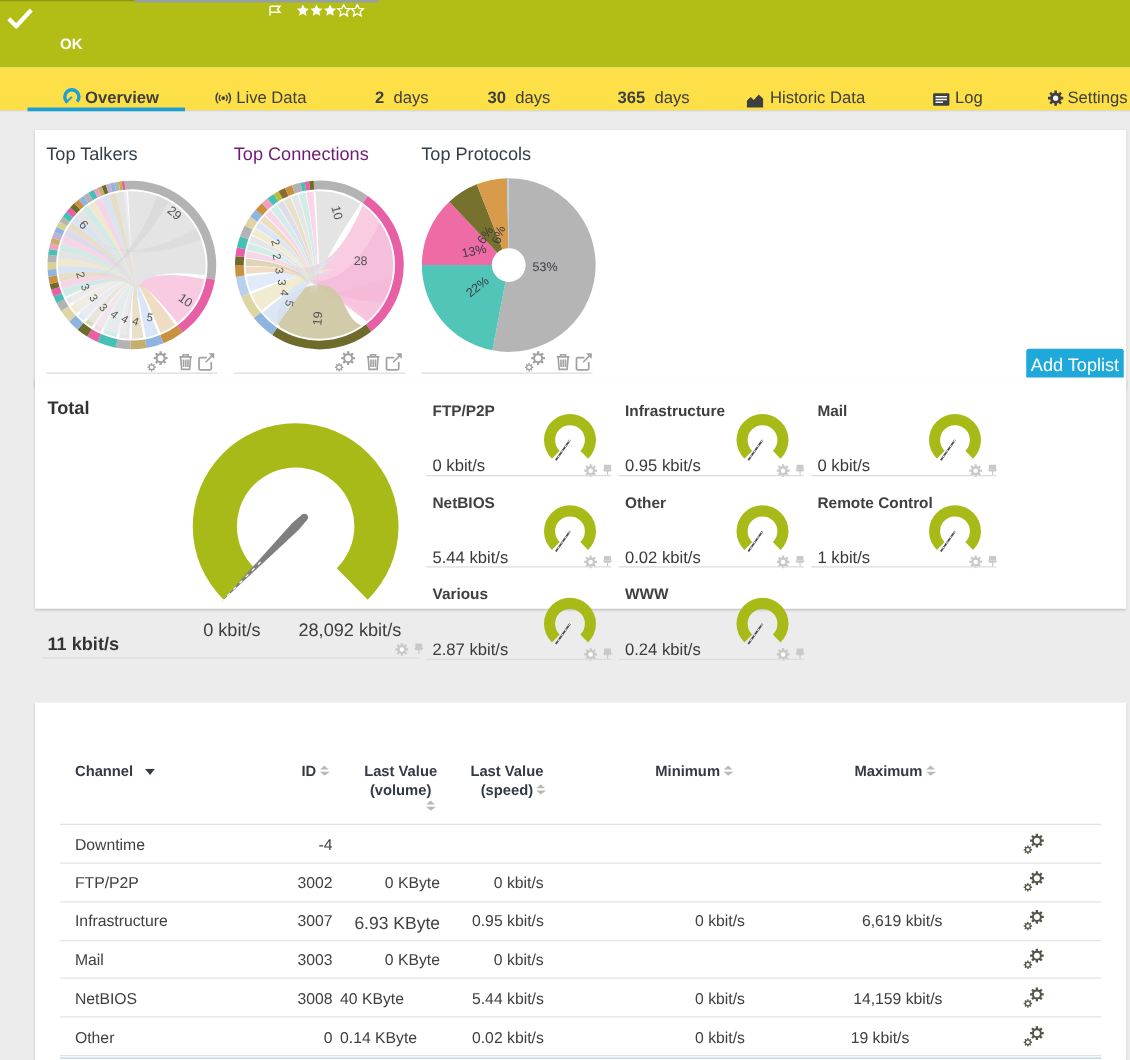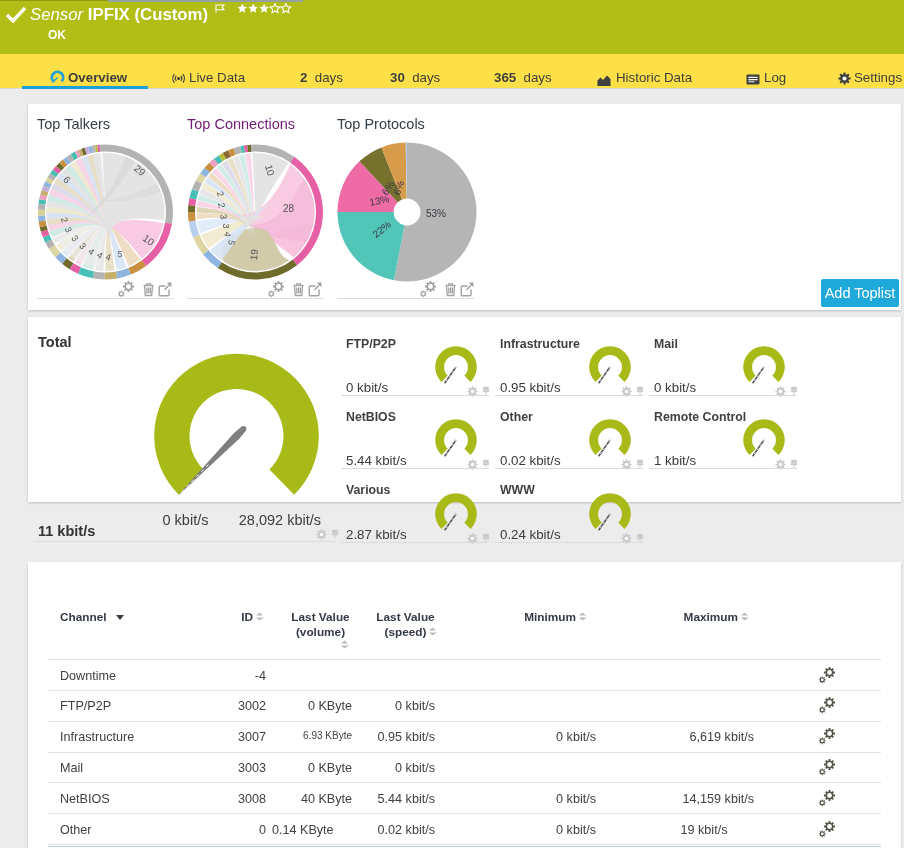--- a/index.html
+++ b/index.html
@@ -6,21 +6,20 @@
 .abs{position:absolute}
 .panel{position:absolute;left:28px;width:873px;background:#fff;box-shadow:0 1px 2px rgba(0,0,0,.2)}
 .hr{position:absolute;height:1px;background:#dcdcdc}
 </style></head><body>
 <div class="abs" style="left:0;top:0;width:904px;height:54px;background:#b2bd16">
     <div class="abs" style="left:0;top:0;width:108px;height:1px;background:#8d9a11"></div>
     <div class="abs" style="left:108px;top:0;width:195px;height:2px;background:#97a0a0"></div>
     <svg width="22" height="17" style="position:absolute;left:5px;top:6px">
       <path d="M2 9l6 6L20 2" fill="none" stroke="#fff" stroke-width="3.4"></path>
     </svg>
-    <div class="abs" style="left:30px;top:5px;font-size:16.8px;color:#fff"><i>Sensor</i> <b>IPFIX (Custom)</b></div>
     <svg width="11" height="9" style="position:absolute;left:215px;top:4px">
       <g fill="none" stroke="#fff" stroke-width="1.1">
         <path d="M1 0.5v8"></path>
         <path d="M1.5 1h7.5l-2 2.4 2 2.4H1.5"></path>
       </g>
     </svg>
     <svg width="58" height="12" style="position:absolute;left:237px;top:3px">
       <path d="M5.5 0.6l1.5 3.2 3.5.4-2.6 2.4.7 3.5-3.1-1.8-3.1 1.8.7-3.5L.5 4.2l3.5-.4z" transform="translate(0.0,0) scale(0.96)" fill="#fff"></path>
       <path d="M5.5 0.6l1.5 3.2 3.5.4-2.6 2.4.7 3.5-3.1-1.8-3.1 1.8.7-3.5L.5 4.2l3.5-.4z" transform="translate(10.9,0) scale(0.96)" fill="#fff"></path>
       <path d="M5.5 0.6l1.5 3.2 3.5.4-2.6 2.4.7 3.5-3.1-1.8-3.1 1.8.7-3.5L.5 4.2l3.5-.4z" transform="translate(21.8,0) scale(0.96)" fill="#fff"></path>
@@ -284,21 +283,21 @@
         <path d="M12 8.5v5.3a1 1 0 0 1-1 1H3.2a1 1 0 0 1-1-1V6a1 1 0 0 1 1-1h5.3"></path>
         <path d="M7.5 8.8L14 2.3"></path>
       </g>
       <path d="M9.8 1.6h4.6v4.6z" fill="#a2a2a2"></path>
     </svg>
     <div class="hr" style="left:9px;top:194px;width:137px"></div>
     <div class="hr" style="left:159px;top:194px;width:137px"></div>
     <div class="hr" style="left:309px;top:194px;width:137px"></div>
     <div class="abs" style="left:793px;top:175px;width:78px;height:28px;background:#1ea9da;border-radius:2px;color:#fff;font-size:14.5px;text-align:center;line-height:28px">Add Toplist</div>
   </div>
-<div class="panel" style="top:317px;height:185px">
+<div class="panel" style="top:302px;height:185px">
     <div class="abs" style="left:10px;top:17px;font-size:14.5px;font-weight:bold;color:#333">Total</div>
     <svg width="173" height="172" style="position:absolute;left:122px;top:34px">
       <path d="M28.82 143.7A82.3 82.3 0 1 1 144.18 143.7L119.44 118.52A47 47 0 1 0 53.56 118.52Z" fill="#a8ba17"></path>
       <path d="M26.57 145.98L83.79 82.34L91.44 75.83L95.58 79.9L89.21 87.66Z" fill="#7f7f7f"></path>
       <circle cx="93.51" cy="77.87" r="2.9" fill="#7f7f7f"></circle>
       <line x1="58.46" y1="113.53" x2="28.32" y2="144.2" stroke="#fff" stroke-width="1" stroke-dasharray="3 4"></line>
     </svg>
     <div class="abs" style="left:100px;top:195px;width:115px;text-align:center;font-size:14.5px;color:#3d3d3d">0 kbit/s</div>
     <div class="abs" style="left:173px;top:195px;width:120px;text-align:right;font-size:14.5px;color:#3d3d3d">28,092 kbit/s</div>
     <div class="abs" style="left:10px;top:206px;font-size:14.5px;font-weight:bold;color:#333">11 kbit/s</div>
@@ -519,21 +518,21 @@
     <div class="abs" style="left:626px;top:137.4px;width:100px;text-align:right;font-size:12.6px;color:#404040"></div>
     <svg width="18" height="18" style="position:absolute;left:790px;top:134px">
       <path d="M10.58 0.98L12.42 0.98L12.41 2.57L13.63 3.08L14.76 1.94L16.06 3.24L14.92 4.37L15.43 5.59L17.02 5.58L17.02 7.42L15.43 7.41L14.92 8.63L16.06 9.76L14.76 11.06L13.63 9.92L12.41 10.43L12.42 12.02L10.58 12.02L10.59 10.43L9.37 9.92L8.24 11.06L6.94 9.76L8.08 8.63L7.57 7.41L5.98 7.42L5.98 5.58L7.57 5.59L8.08 4.37L6.94 3.24L8.24 1.94L9.37 3.08L10.59 2.57Z" fill="#55564a"></path>
       <circle cx="11.5" cy="6.5" r="2.4" fill="#fff"></circle>
       <path d="M3.74 10.45L4.86 10.45L4.85 11.42L5.6 11.72L6.28 11.03L7.07 11.82L6.38 12.5L6.68 13.25L7.65 13.24L7.65 14.36L6.68 14.35L6.38 15.1L7.07 15.78L6.28 16.57L5.6 15.88L4.85 16.18L4.86 17.15L3.74 17.15L3.75 16.18L3 15.88L2.32 16.57L1.53 15.78L2.22 15.1L1.92 14.35L0.95 14.36L0.95 13.24L1.92 13.25L2.22 12.5L1.53 11.82L2.32 11.03L3 11.72L3.75 11.42Z" fill="#55564a"></path>
       <circle cx="4.3" cy="13.8" r="1.4" fill="#fff"></circle>
     </svg>
     <div class="hr" style="left:20px;top:158.7px;width:833px;background:#e3e3e3"></div>
     <div class="abs" style="left:32px;top:168.2px;font-size:12.6px;color:#404040">Infrastructure</div>
     <div class="abs" style="left:158px;top:168.2px;width:80px;text-align:right;font-size:12.6px;color:#404040">3007</div>
-    <div class="abs" style="left:244px;top:168.2px;width:80px;text-align:right;font-size:10px;color:#404040">6.93 KByte</div>
+    <div class="abs" style="left:244px;top:168.2px;width:80px;text-align:right;font-size:14px;color:#404040">6.93 KByte</div>
     <div class="abs" style="left:327px;top:168.2px;width:80px;text-align:right;font-size:12.6px;color:#404040">0.95 kbit/s</div>
     <div class="abs" style="left:468px;top:168.2px;width:100px;text-align:right;font-size:12.6px;color:#404040">0 kbit/s</div>
     <div class="abs" style="left:626px;top:168.2px;width:100px;text-align:right;font-size:12.6px;color:#404040">6,619 kbit/s</div>
     <svg width="18" height="18" style="position:absolute;left:790px;top:165px">
       <path d="M10.58 0.98L12.42 0.98L12.41 2.57L13.63 3.08L14.76 1.94L16.06 3.24L14.92 4.37L15.43 5.59L17.02 5.58L17.02 7.42L15.43 7.41L14.92 8.63L16.06 9.76L14.76 11.06L13.63 9.92L12.41 10.43L12.42 12.02L10.58 12.02L10.59 10.43L9.37 9.92L8.24 11.06L6.94 9.76L8.08 8.63L7.57 7.41L5.98 7.42L5.98 5.58L7.57 5.59L8.08 4.37L6.94 3.24L8.24 1.94L9.37 3.08L10.59 2.57Z" fill="#55564a"></path>
       <circle cx="11.5" cy="6.5" r="2.4" fill="#fff"></circle>
       <path d="M3.74 10.45L4.86 10.45L4.85 11.42L5.6 11.72L6.28 11.03L7.07 11.82L6.38 12.5L6.68 13.25L7.65 13.24L7.65 14.36L6.68 14.35L6.38 15.1L7.07 15.78L6.28 16.57L5.6 15.88L4.85 16.18L4.86 17.15L3.74 17.15L3.75 16.18L3 15.88L2.32 16.57L1.53 15.78L2.22 15.1L1.92 14.35L0.95 14.36L0.95 13.24L1.92 13.25L2.22 12.5L1.53 11.82L2.32 11.03L3 11.72L3.75 11.42Z" fill="#55564a"></path>
       <circle cx="4.3" cy="13.8" r="1.4" fill="#fff"></circle>
     </svg>
     <div class="hr" style="left:20px;top:189.5px;width:833px;background:#e3e3e3"></div>
@@ -545,21 +544,21 @@
     <div class="abs" style="left:626px;top:199px;width:100px;text-align:right;font-size:12.6px;color:#404040"></div>
     <svg width="18" height="18" style="position:absolute;left:790px;top:196px">
       <path d="M10.58 0.98L12.42 0.98L12.41 2.57L13.63 3.08L14.76 1.94L16.06 3.24L14.92 4.37L15.43 5.59L17.02 5.58L17.02 7.42L15.43 7.41L14.92 8.63L16.06 9.76L14.76 11.06L13.63 9.92L12.41 10.43L12.42 12.02L10.58 12.02L10.59 10.43L9.37 9.92L8.24 11.06L6.94 9.76L8.08 8.63L7.57 7.41L5.98 7.42L5.98 5.58L7.57 5.59L8.08 4.37L6.94 3.24L8.24 1.94L9.37 3.08L10.59 2.57Z" fill="#55564a"></path>
       <circle cx="11.5" cy="6.5" r="2.4" fill="#fff"></circle>
       <path d="M3.74 10.45L4.86 10.45L4.85 11.42L5.6 11.72L6.28 11.03L7.07 11.82L6.38 12.5L6.68 13.25L7.65 13.24L7.65 14.36L6.68 14.35L6.38 15.1L7.07 15.78L6.28 16.57L5.6 15.88L4.85 16.18L4.86 17.15L3.74 17.15L3.75 16.18L3 15.88L2.32 16.57L1.53 15.78L2.22 15.1L1.92 14.35L0.95 14.36L0.95 13.24L1.92 13.25L2.22 12.5L1.53 11.82L2.32 11.03L3 11.72L3.75 11.42Z" fill="#55564a"></path>
       <circle cx="4.3" cy="13.8" r="1.4" fill="#fff"></circle>
     </svg>
     <div class="hr" style="left:20px;top:220.3px;width:833px;background:#e3e3e3"></div>
     <div class="abs" style="left:32px;top:229.8px;font-size:12.6px;color:#404040">NetBIOS</div>
     <div class="abs" style="left:158px;top:229.8px;width:80px;text-align:right;font-size:12.6px;color:#404040">3008</div>
-    <div class="abs" style="left:244px;top:229.8px;width:80px;text-align:right;font-size:12.6px;color:#404040">40 KByte</div>
+    <div class="abs" style="left:244px;top:229.8px;width:80px;text-align:left;font-size:12.6px;color:#404040">40 KByte</div>
     <div class="abs" style="left:327px;top:229.8px;width:80px;text-align:right;font-size:12.6px;color:#404040">5.44 kbit/s</div>
     <div class="abs" style="left:468px;top:229.8px;width:100px;text-align:right;font-size:12.6px;color:#404040">0 kbit/s</div>
     <div class="abs" style="left:626px;top:229.8px;width:100px;text-align:right;font-size:12.6px;color:#404040">14,159 kbit/s</div>
     <svg width="18" height="18" style="position:absolute;left:790px;top:227px">
       <path d="M10.58 0.98L12.42 0.98L12.41 2.57L13.63 3.08L14.76 1.94L16.06 3.24L14.92 4.37L15.43 5.59L17.02 5.58L17.02 7.42L15.43 7.41L14.92 8.63L16.06 9.76L14.76 11.06L13.63 9.92L12.41 10.43L12.42 12.02L10.58 12.02L10.59 10.43L9.37 9.92L8.24 11.06L6.94 9.76L8.08 8.63L7.57 7.41L5.98 7.42L5.98 5.58L7.57 5.59L8.08 4.37L6.94 3.24L8.24 1.94L9.37 3.08L10.59 2.57Z" fill="#55564a"></path>
       <circle cx="11.5" cy="6.5" r="2.4" fill="#fff"></circle>
       <path d="M3.74 10.45L4.86 10.45L4.85 11.42L5.6 11.72L6.28 11.03L7.07 11.82L6.38 12.5L6.68 13.25L7.65 13.24L7.65 14.36L6.68 14.35L6.38 15.1L7.07 15.78L6.28 16.57L5.6 15.88L4.85 16.18L4.86 17.15L3.74 17.15L3.75 16.18L3 15.88L2.32 16.57L1.53 15.78L2.22 15.1L1.92 14.35L0.95 14.36L0.95 13.24L1.92 13.25L2.22 12.5L1.53 11.82L2.32 11.03L3 11.72L3.75 11.42Z" fill="#55564a"></path>
       <circle cx="4.3" cy="13.8" r="1.4" fill="#fff"></circle>
     </svg>
     <div class="hr" style="left:20px;top:251.1px;width:833px;background:#e3e3e3"></div>

